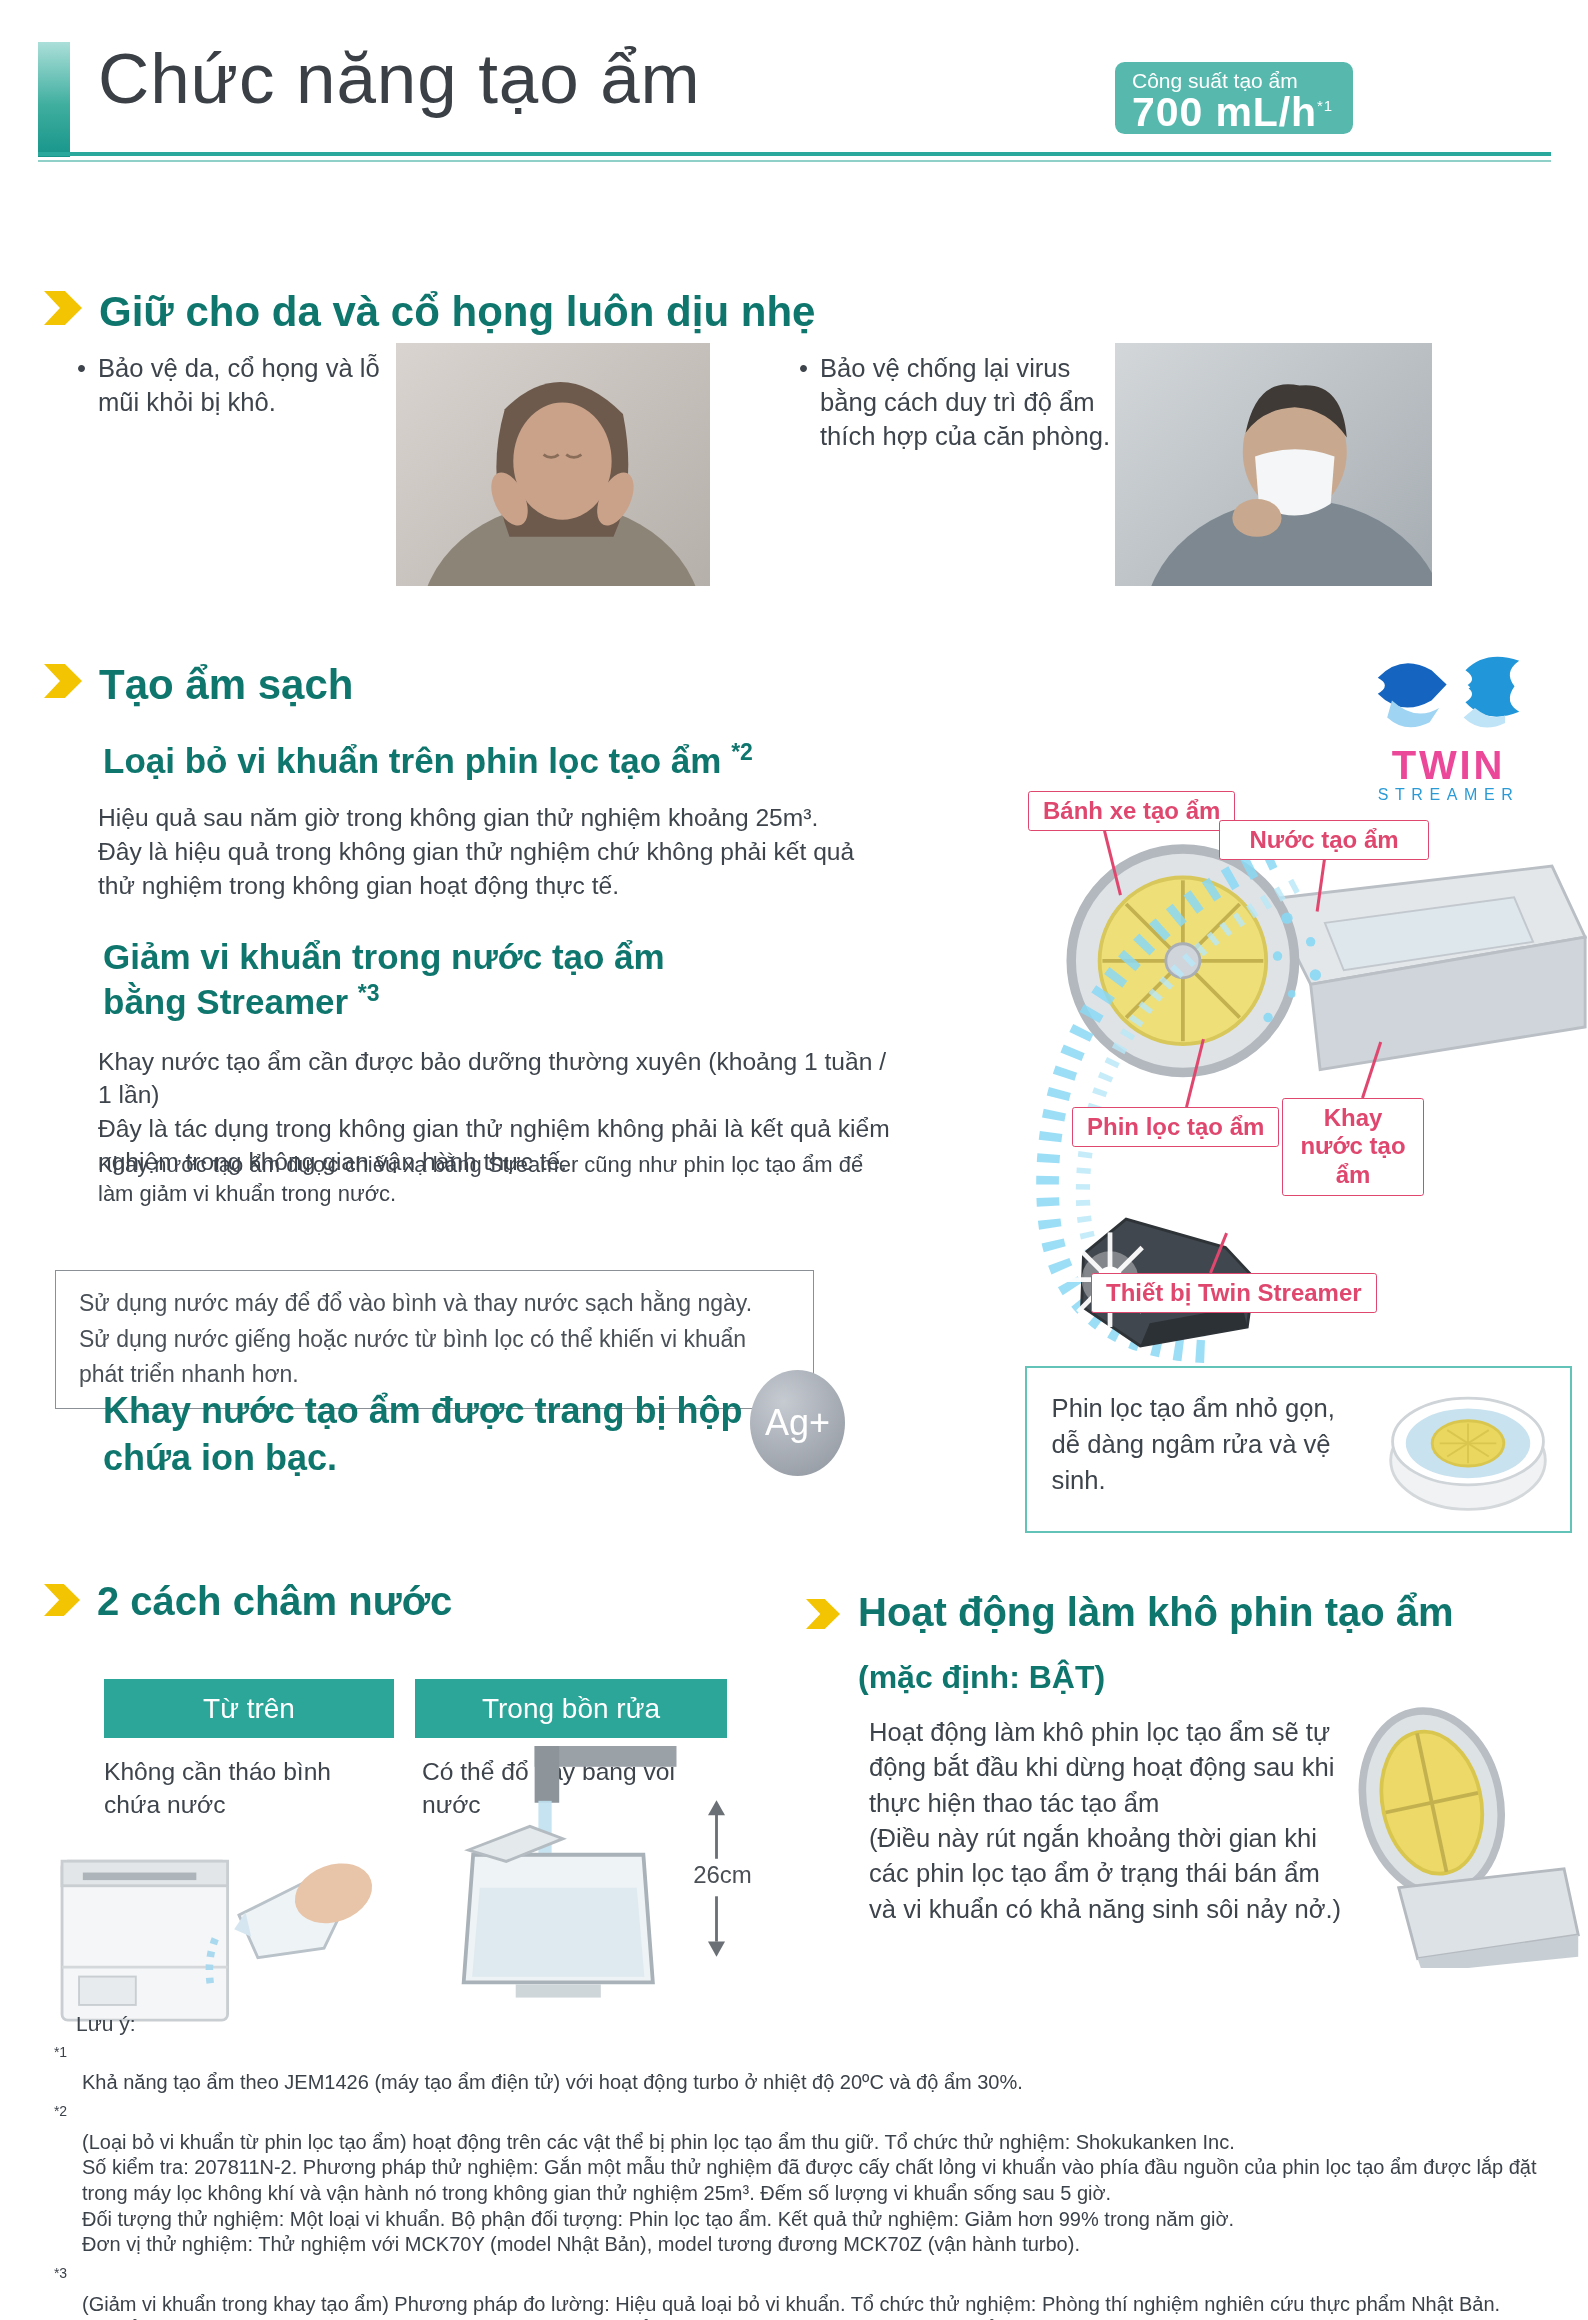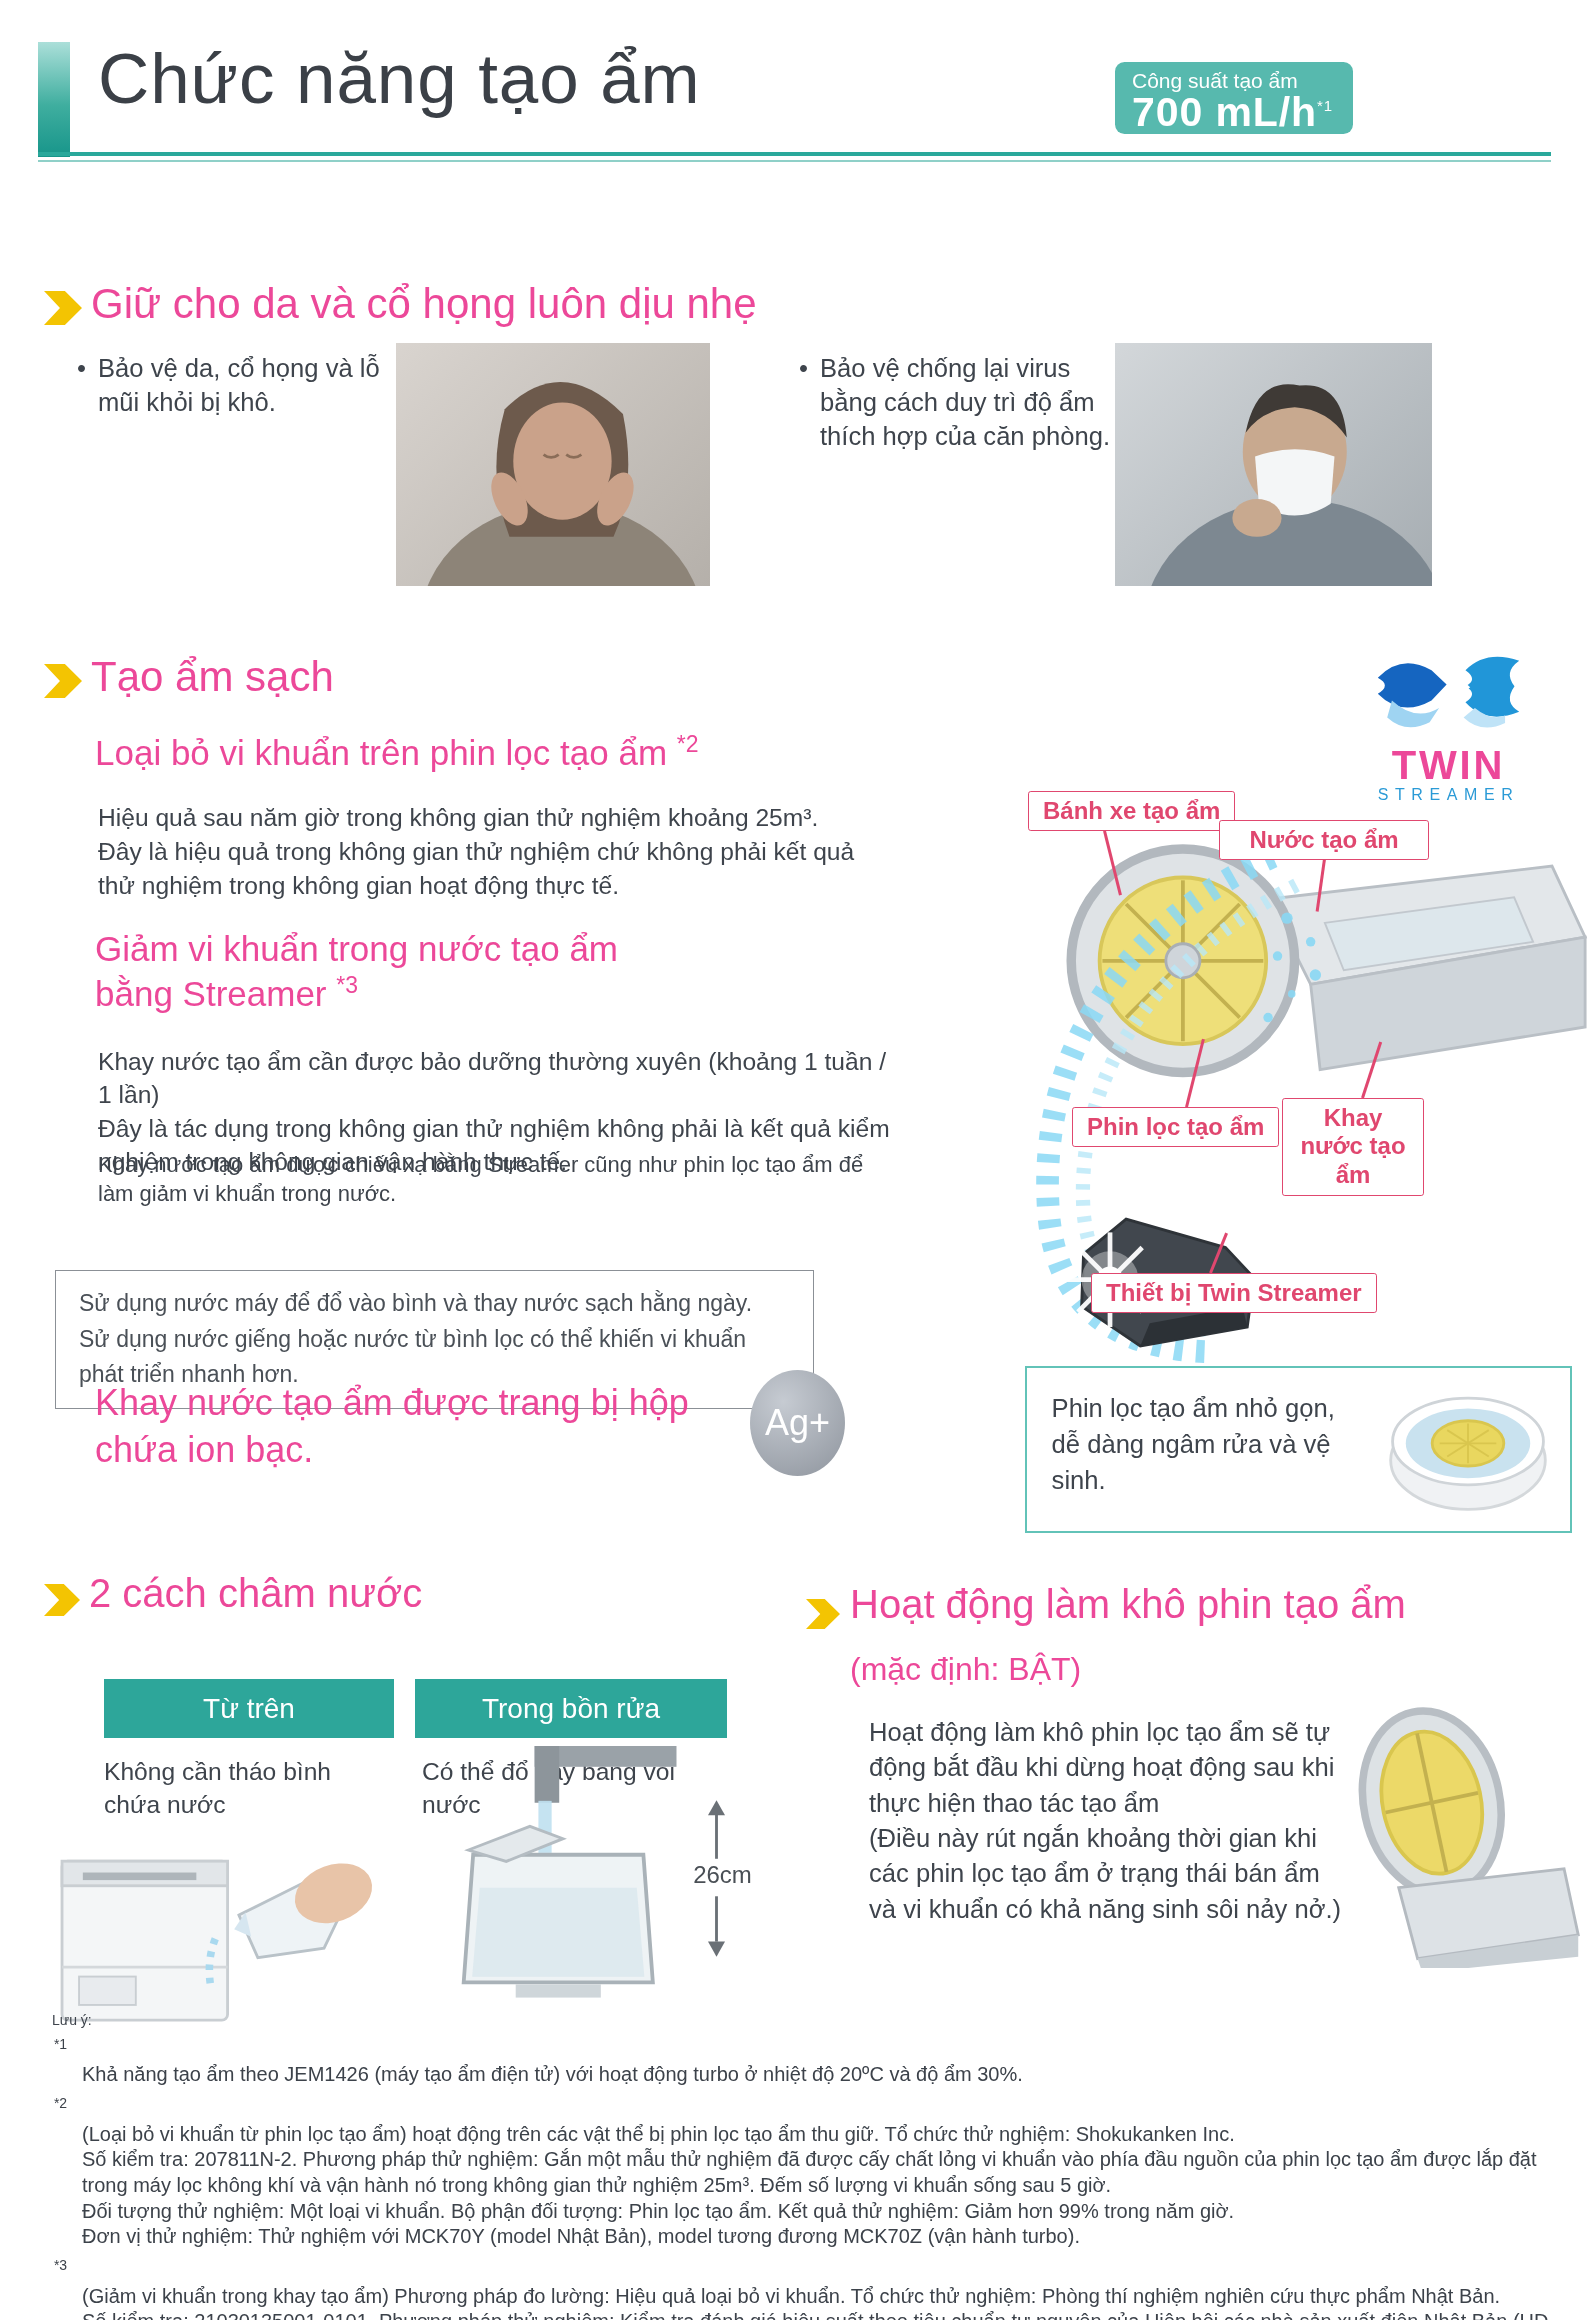--- a/index.html
+++ b/index.html
@@ -17,21 +17,21 @@
   #header-line  { position:absolute; left:38px; top:152px; width:1513px; height:3.8px; background:#2aa89b; }
   #header-line2 { position:absolute; left:38px; top:160px; width:1513px; height:1.9px; background:#8fd0c8; }
   #capacity-badge { position:absolute; left:1115px; top:62px; width:238px; height:72px;
     background:#57b9ae; border-radius:9.5px; color:#fff; padding:6.6px 17px 0 17px; }
   #capacity-badge .lbl { font-size:21px; line-height:1.1; }
   #capacity-badge .val { font-size:41px; font-weight:bold; line-height:1.0; letter-spacing:0.9px; }
   #capacity-badge sup { font-size:15px; font-weight:normal; }
   
   .chev { position:absolute; background:#f3c402;
     clip-path:polygon(0 0, 55% 0, 100% 50%, 55% 100%, 0 100%, 42% 50%); }
-  .h-teal { position:absolute; margin:0; color:#ec4899; font-weight:normal; }
+  .h-teal { position:absolute; margin:8px; color:#0f766e; font-weight:bold; }
   .body-txt { position:absolute; color:#3e444c; }
   .pre { white-space:pre-line; }
   .bullet { position:absolute; font-size:25.6px; line-height:1.32; }
   .bullet .dot { position:absolute; left:-21px; top:0; font-size:25.6px; }
   .photo { position:absolute; overflow:hidden; }
   
   .callout { position:absolute; background:#fff; border:1.9px solid #e0476f; color:#e0476f;
     font-weight:bold; font-size:24px; border-radius:2.8px; padding:4.7px 14px; text-align:center;
     line-height:1.2; z-index:5; }
   .ptr { position:absolute; width:2.8px; background:#e0476f; z-index:4; }
@@ -46,21 +46,21 @@
   #filter-box { position:absolute; left:1025px; top:1366px; width:547px; height:167px;
     border:2.8px solid #62c3b8; background:#fff; }
   #filter-box .txt { position:absolute; left:24.6px; top:23px; width:312px; font-size:25.6px; line-height:1.4; }
   
   .tab-bar { position:absolute; height:59px; background:#2da69a; color:#fff; font-size:28px;
     display:flex; align-items:center; justify-content:center; }
   #measure-label { position:absolute; left:683px; top:1861px; width:79px; text-align:center;
     font-size:24px; color:#4a5056; }
   
   #notes { position:absolute; left:52px; top:2012px; width:1505px; }
-  #notes .note-title { font-size:14px; margin-bottom:5.7px; }
+  #notes .note-title { font-size:21px; margin-bottom:5.7px;margin-left:24px; }
   .fn { position:relative; padding-left:30px; margin-top:8.5px; font-size:20px; line-height:1.28;
     white-space:pre-line; color:#3c424a; }
   .fn .fn-marker { position:absolute; left:1.9px; top:-0.9px; font-size:14px; }
 </style>
 </head>
 <body>
 
 <div class="page">
 
   <div id="header-accent"></div>

